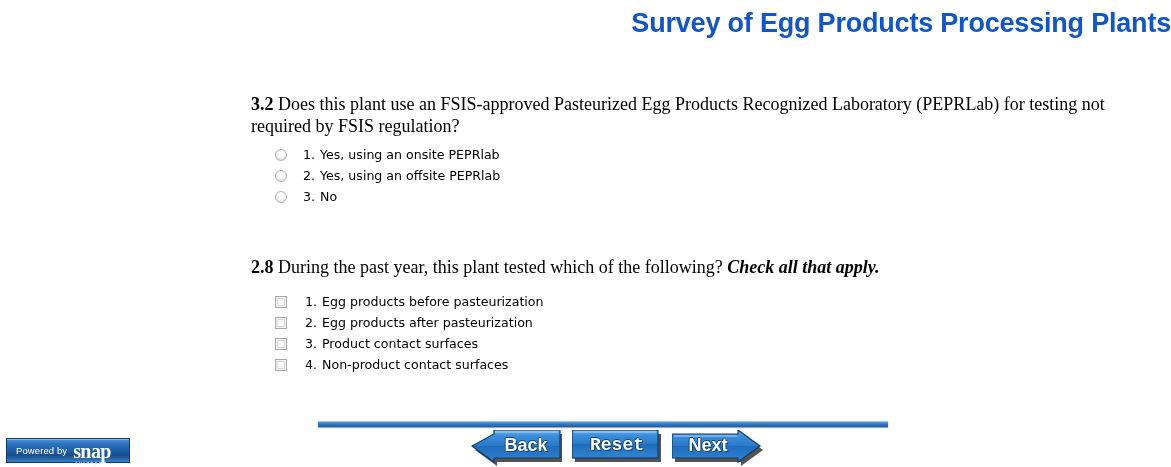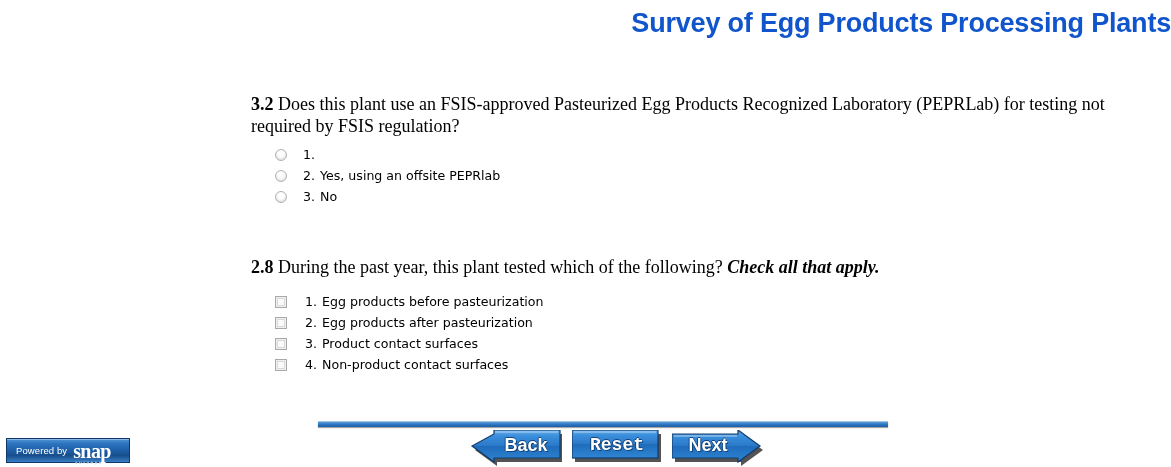--- a/index.html
+++ b/index.html
@@ -218,20 +218,21 @@
 <div class="question-block" id="q32">
   <div class="q-text">
     <span class="q-num">3.2</span><span> Does this plant use an FSIS-approved Pasteurized Egg Products Recognized Laboratory (PEPRLab) for testing not required by FSIS regulation?</span>
   </div>
 </div>
 
 <div class="options" id="q32-options">
   <div class="option-row">
     <span class="radio-ctrl"></span>
     <span class="option-num">1.</span>
+    <span class="option-label">Yes, using an onsite PEPRlab</span>
   </div>
   <div class="option-row">
     <span class="radio-ctrl"></span>
     <span class="option-num">2.</span>
     <span class="option-label">Yes, using an offsite PEPRlab</span>
   </div>
   <div class="option-row">
     <span class="radio-ctrl"></span>
     <span class="option-num">3.</span>
     <span class="option-label">No</span>

